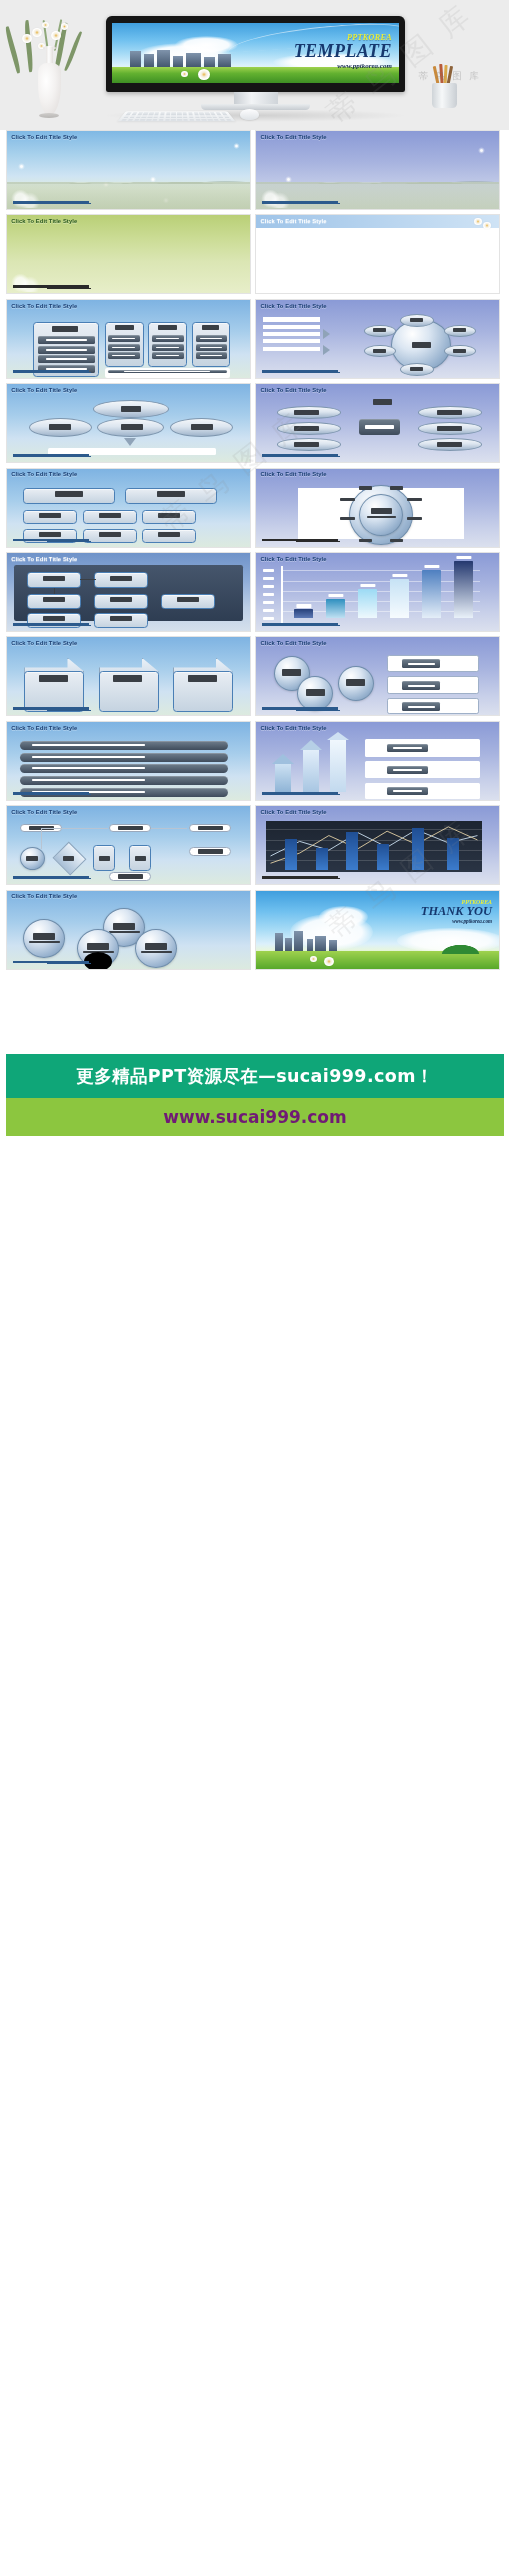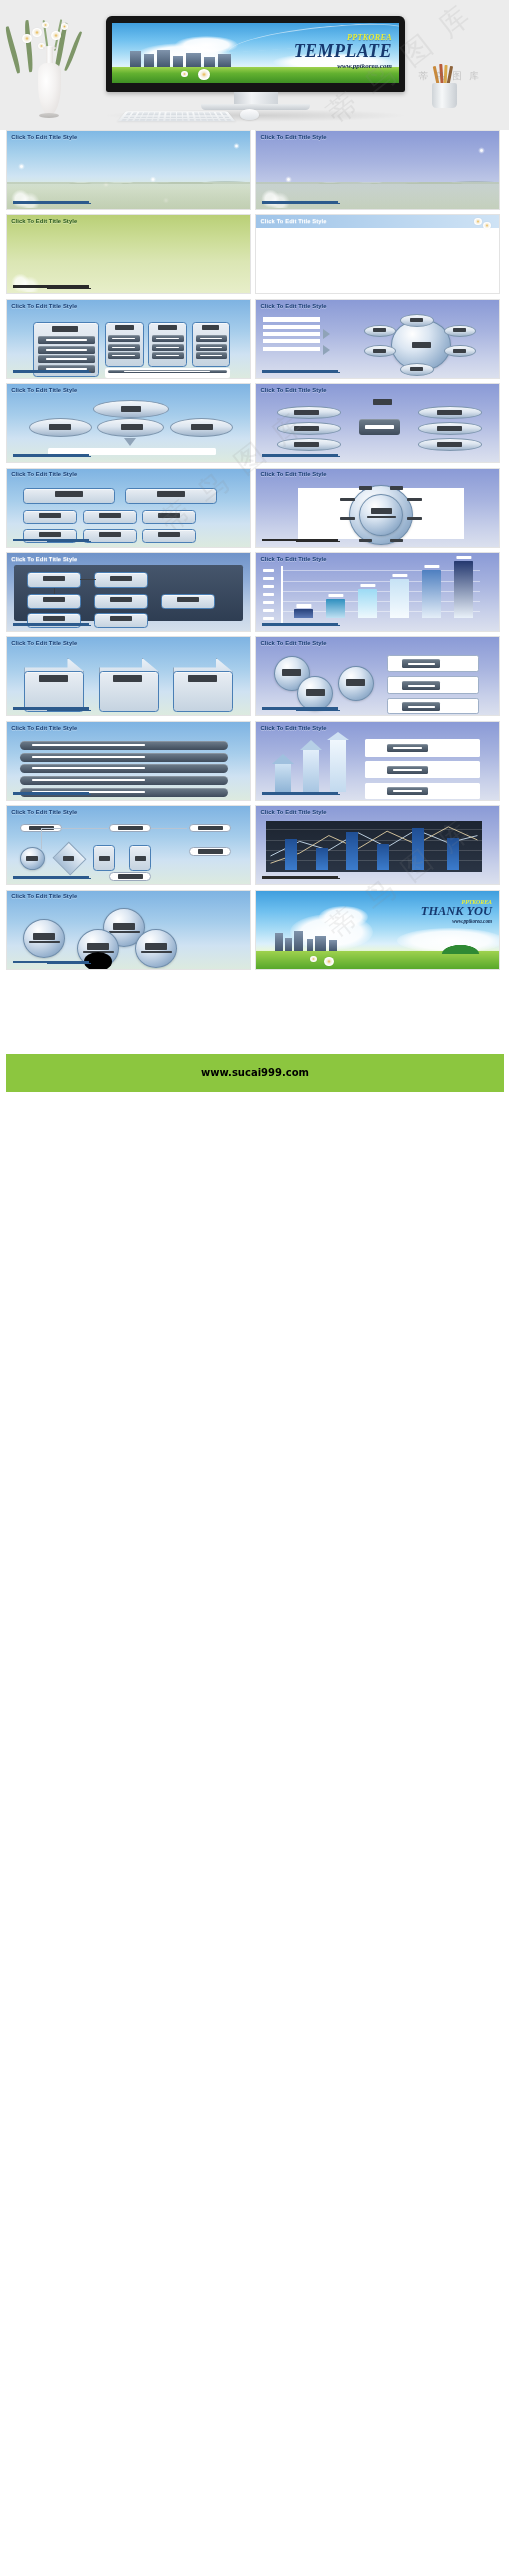--- a/index.html
+++ b/index.html
@@ -264,21 +264,21 @@
   .banner-teal span {
     color:#fff; font-size:17.5px; font-weight:bold;
     font-family:"DejaVu Sans", sans-serif; letter-spacing:0.4px;
   }
   .banner-green {
     width:498px; margin:0 auto; height:38px;
     background:#8cc63f;
     display:flex; align-items:center; justify-content:center;
   }
   .banner-green span {
-    color:#000000; font-size:10px; font-weight:bold;
+    color:#701a75; font-size:17px; font-weight:bold;
     font-family:"DejaVu Sans", sans-serif;
   }
   .tail-white { width:510px; height:102px; background:#fff; }
 
   .wm {
     position:absolute; pointer-events:none;
     font-family:"DejaVu Sans", sans-serif;
     color:rgba(140,140,140,.13);
     transform:rotate(-38deg);
     font-size:29px; letter-spacing:4.4px; white-space:nowrap;
@@ -781,20 +781,23 @@
         <div class="k">PPTKOREA</div>
         <div class="t">THANK YOU</div>
         <div class="u">www.pptkorea.com</div>
       </div>
     </div>
 
   </div>
 
   <div class="gap-white"></div>
 
+  <div class="banner-teal">
+    <span>更多精品PPT资源尽在—sucai999.com！</span>
+  </div>
 
   <div class="banner-green">
     <span>www.sucai999.com</span>
   </div>
 
   <div class="tail-white"></div>
 
   <div class="wm" style="left:313px;top:44px;">蒂 鸟 图 库</div>
   <div class="wm" style="left:146px;top:452px;">蒂 鸟 图 库</div>
   <div class="wm" style="left:313px;top:859px;">蒂 鸟 图 库</div>

